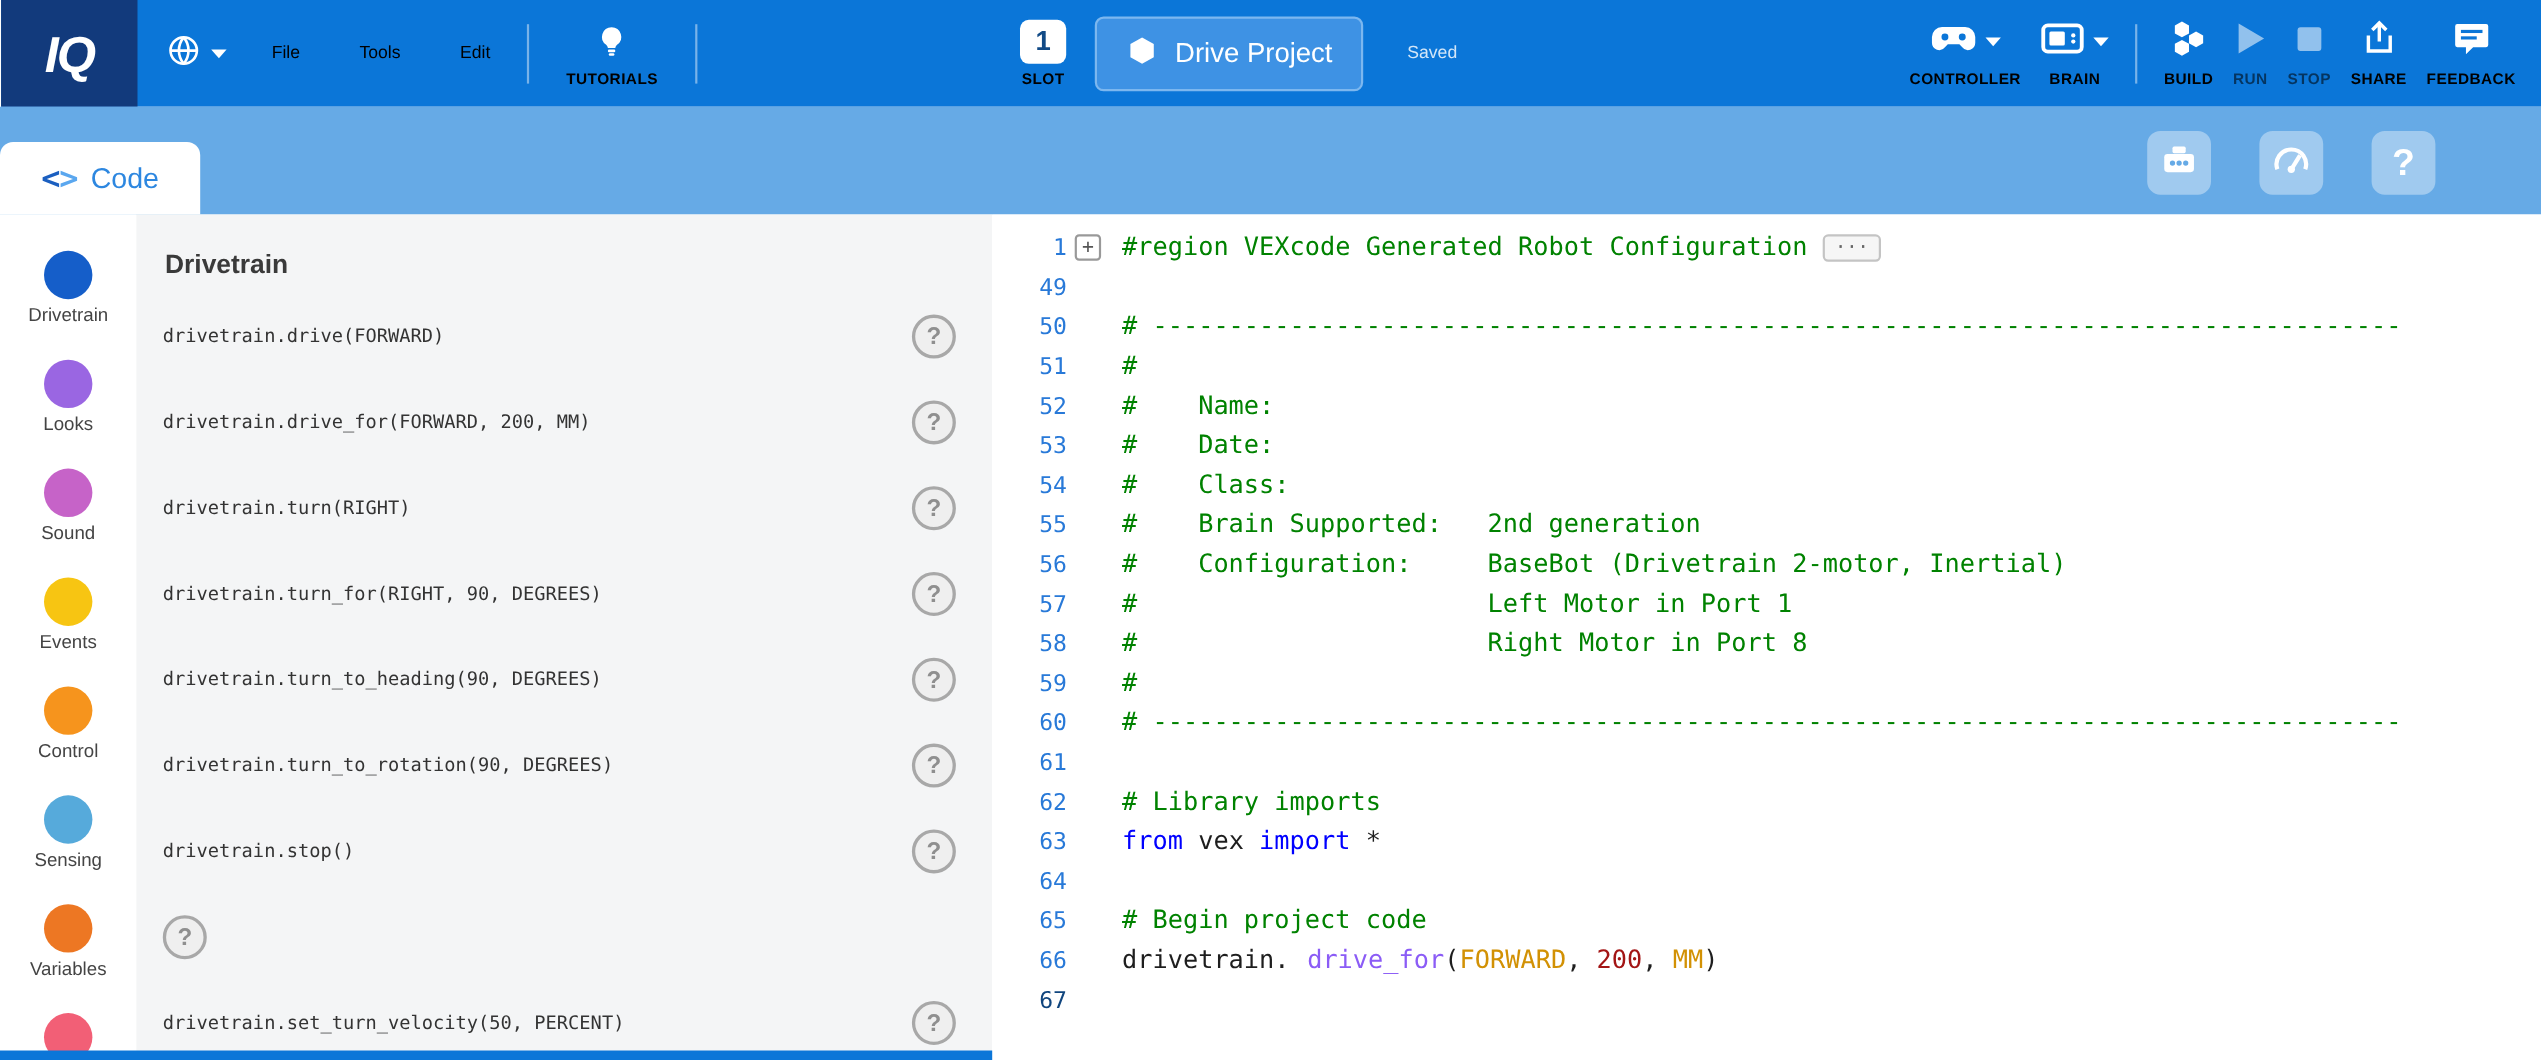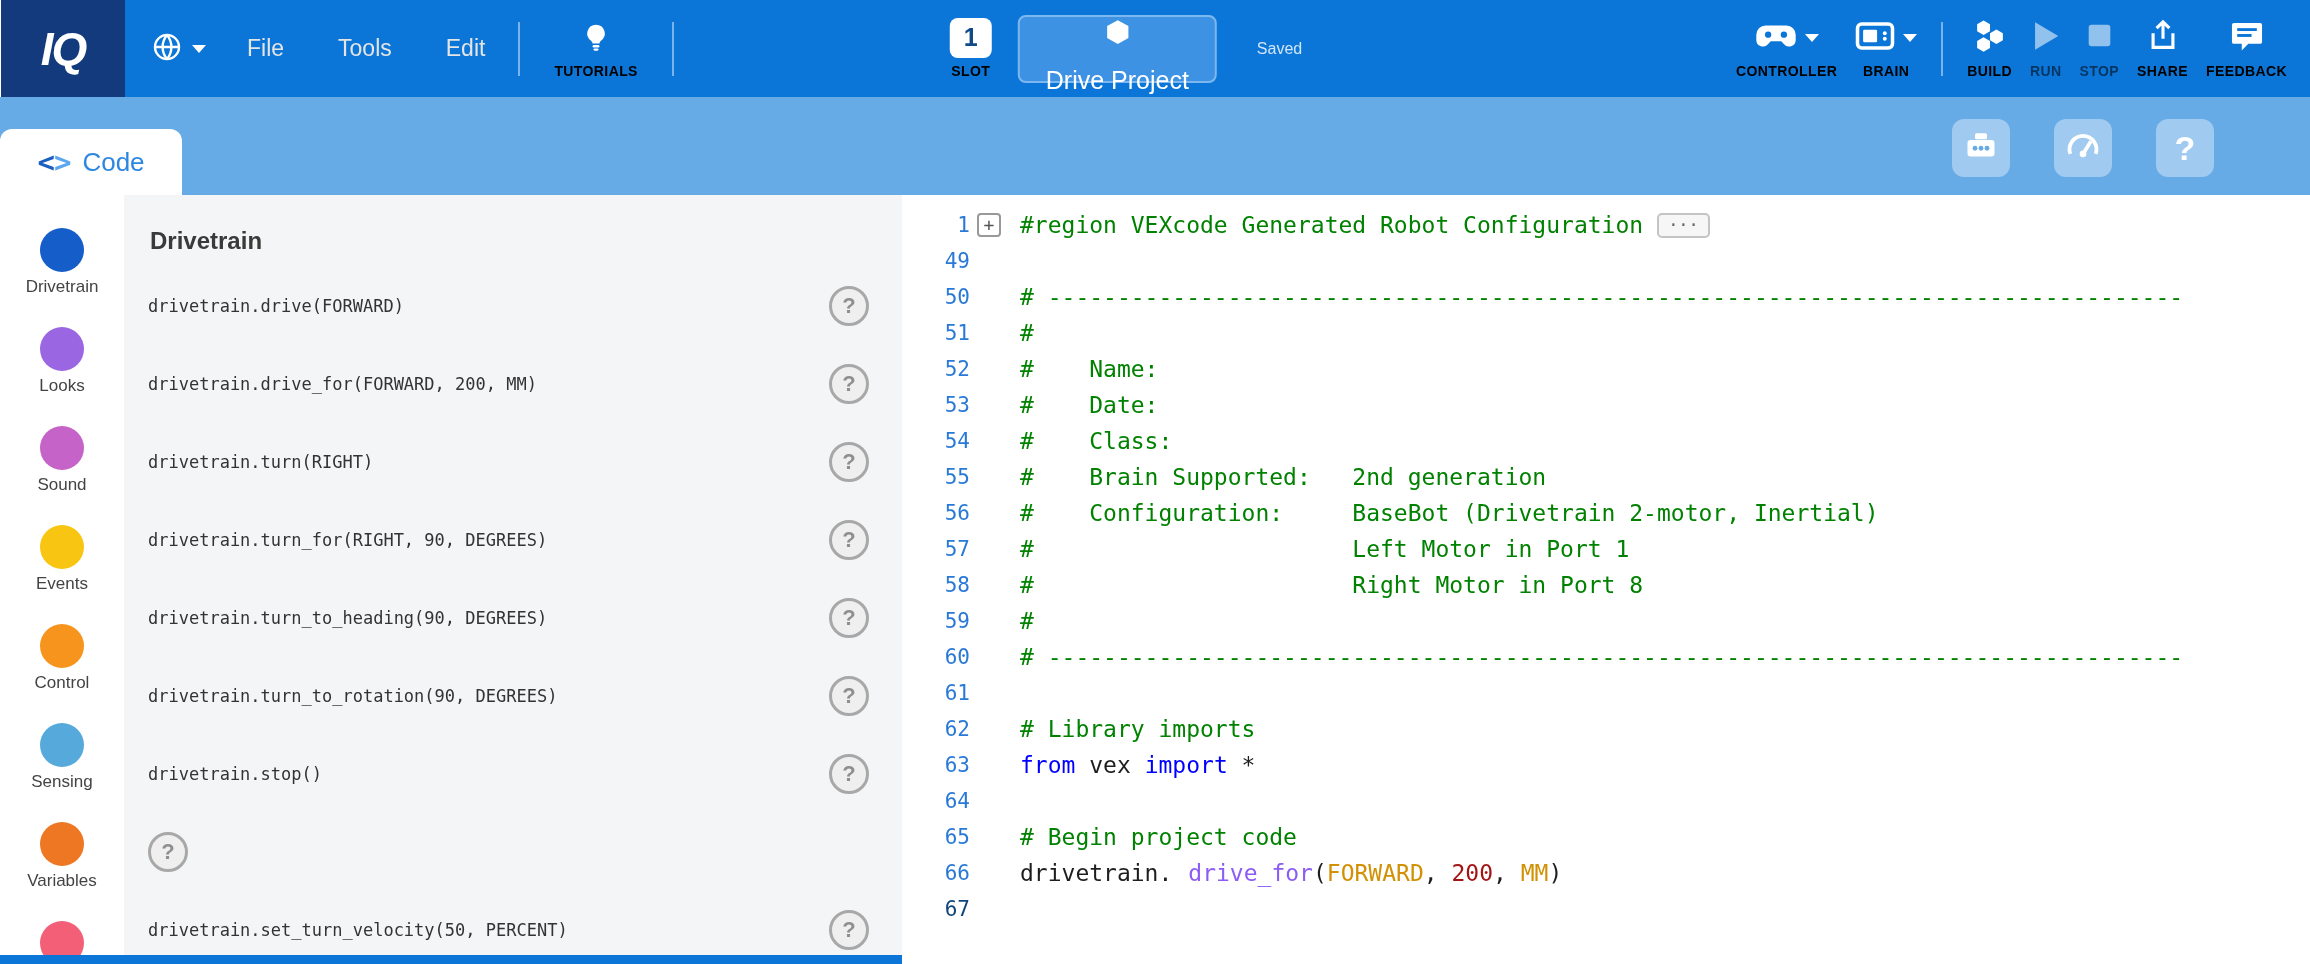--- a/index.html
+++ b/index.html
@@ -14,21 +14,21 @@
   .topbar {
     position:absolute; top:0; left:1px; width:2310px; height:97px;
     background:#0b76d8; display:flex; align-items:center;
   }
   .logo-block {
     width:124px; height:97px; background:#123a7c; flex:none;
     display:flex; align-items:center; justify-content:center;
   }
   .logo-text { color:#fff; font-weight:900; font-style:italic; font-size:46px; letter-spacing:-2px; }
   .globe-btn { display:flex; align-items:center; gap:9px; margin:0 14px 0 26px; cursor:pointer; }
-  .menu-item { color:#e5e5e5; font-size:23px; padding:0 27px; cursor:pointer; }
+  .menu-item { color:#000000; font-size:16px; padding:0 27px; cursor:pointer; }
   .vsep { width:2px; height:54px; background:rgba(255,255,255,.45); margin:0 6px; flex:none; }
   .tb-item { display:flex; flex-direction:column; align-items:center; gap:6px; cursor:pointer; }
   .tb-label { color:#000000; font-size:14px; font-weight:bold; letter-spacing:.4px; white-space:nowrap;text-align:center; }
   .icon-row { display:flex; align-items:center; gap:8px; height:38px; }
   .tutorials { margin:0 28px; }
   .caret { width:0; height:0; border-left:7px solid transparent; border-right:7px solid transparent; border-top:8px solid #fff; }
   .disabled { opacity:.55; }
 
   .center-cluster {
     position:absolute; left:50%; top:0; height:97px;
@@ -36,21 +36,21 @@
     display:flex; align-items:center; gap:26px;
   }
   .slot-box {
     width:42px; height:40px; background:#fff; border-radius:8px;
     display:flex; align-items:center; justify-content:center;
     font-weight:bold; font-size:25px; color:#114a86;
   }
   .project-btn {
     height:68px; padding:0 26px; background:#3e92e4;
     border:2px solid #7cb7ef; border-radius:8px;
-    display:flex; align-items:center; gap:15px; cursor:pointer;flex-direction:column;
+    display:flex; align-items:center; gap:15px; cursor:pointer;
   }
   .project-name { color:#fff; font-size:25px; white-space:nowrap; }
   .save-status { color:rgba(255,255,255,.82); font-size:16px; margin-left:14px; }
   .right-cluster { margin-left:auto; display:flex; align-items:center; gap:18px; padding-right:24px; }
 
   
   .subbar { position:absolute; top:97px; left:0; width:2310px; height:98px; background:#66aae6; }
   .code-tab {
     position:absolute; left:0; bottom:0; width:182px; height:66px;
     background:#fff; border-radius:12px 12px 0 0;

